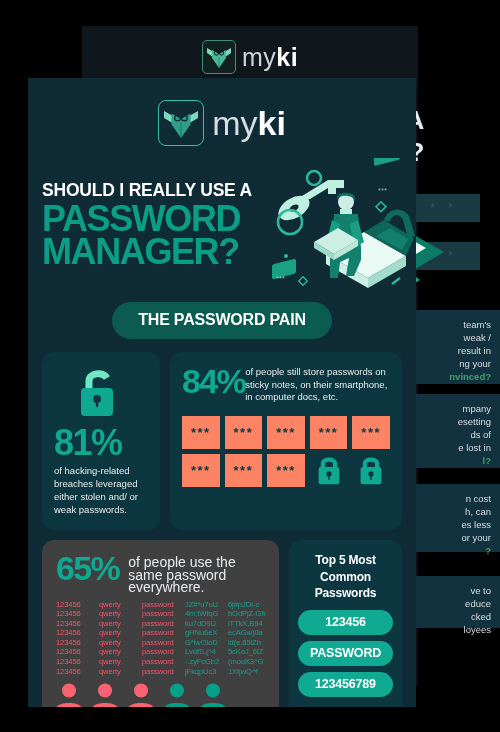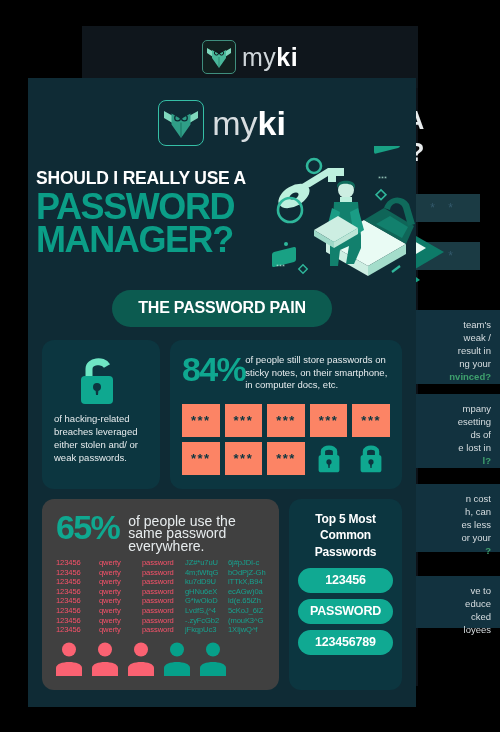--- a/index.html
+++ b/index.html
@@ -131,22 +131,22 @@
     color: #d7dde0;
     font-size: 34px;
     letter-spacing: 0px;
     line-height: 34px;
   }
   #logo-word b { color: #ffffff; font-weight: 700; }
 
   
   #title-area {
     position: relative;
-    margin-top: 22px;
-    padding-left: 8px;
+    margin-top: 34px;
+    padding-left: 14px;
     height: 118px;
   }
   #title-line1 {
     color: #ffffff;
     font-size: 17.5px;
     font-weight: 700;
     letter-spacing: -0.2px;
     line-height: 20px;
   }
   .title-big {
@@ -467,20 +467,21 @@
 
   <div id="stats-row">
 
     <div class="stat-card" id="card-81">
       <svg id="lock-open-icon" viewBox="0 0 56 56">
         <path d="M16 22 L16 15 C16 7, 30 5, 34 12" fill="none" stroke="#6fe6c4" stroke-width="7" stroke-linecap="butt"></path>
         <rect x="8" y="22" width="32" height="28" rx="4" fill="#0fa890"></rect>
         <circle cx="24" cy="33" r="4" fill="#0c3640"></circle>
         <path d="M22.4 34 L25.6 34 L25 41 L23 41 Z" fill="#0c3640"></path>
       </svg>
+      <div id="pct-81">81%</div>
       <div id="desc-81">of hacking-related breaches leveraged either stolen and/ or weak passwords.</div>
     </div>
 
     <div class="stat-card" id="card-84">
       <div id="row-84">
         <div id="pct-84">84%</div>
         <div id="desc-84">of people still store passwords on sticky notes, on their smartphone, in computer docs, etc.</div>
       </div>
       <div id="star-grid">
         <div class="star-tile">***</div>

